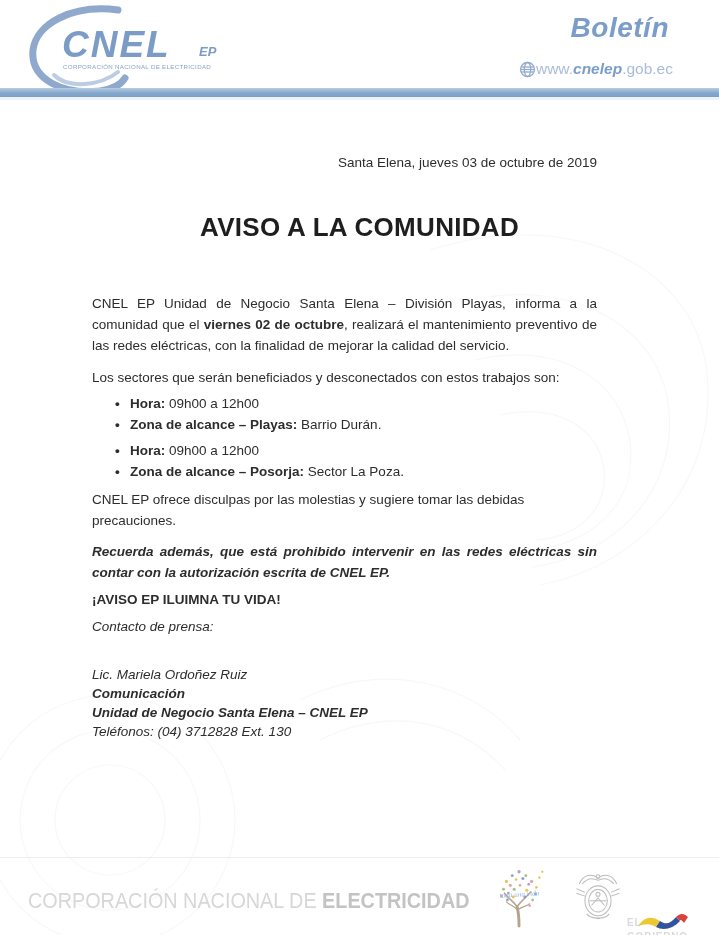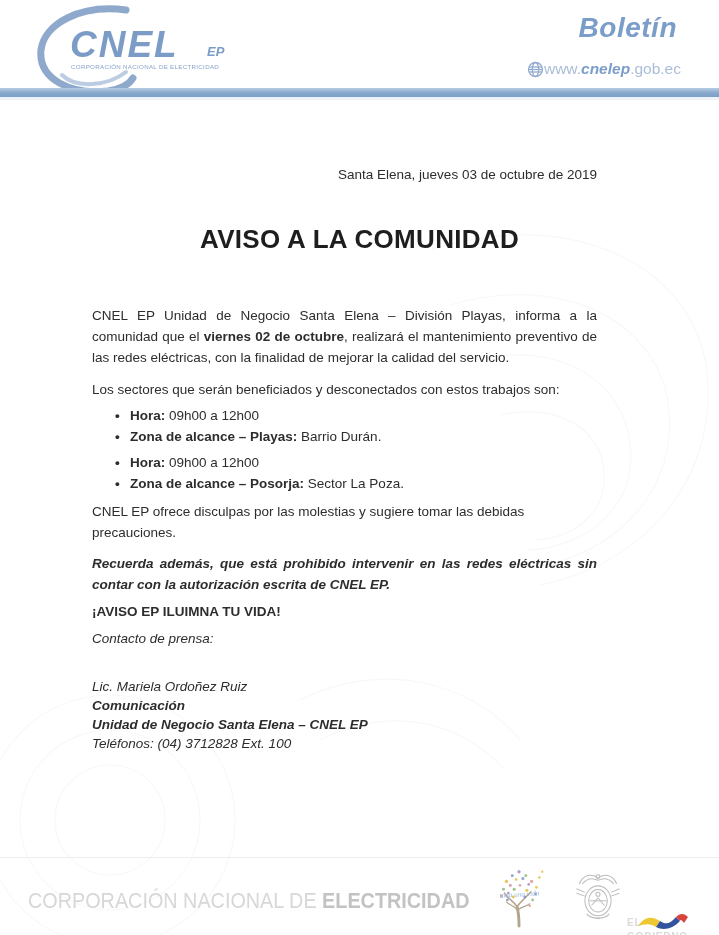--- a/index.html
+++ b/index.html
@@ -1,33 +1,33 @@
 <!DOCTYPE html>
 <html><head>
 <meta charset="utf-8">
 <style>
   html,body{margin:0;padding:0;background:#ffffff;}
   .page{position:relative;width:719px;height:935px;background:#ffffff;overflow:hidden;
         font-family:"Liberation Sans",sans-serif;color:#2d2d2d;}
   
   .watermark{position:absolute;left:0;top:0;pointer-events:none;}
   
-  .header{position:absolute;left:8px;top:0;width:687px;height:88px;}
+  .header{position:absolute;left:0;top:0;width:687px;height:88px;}
   .logo{position:absolute;left:14px;top:2px;width:240px;height:94px;}
   .boletin{position:absolute;right:18px;top:12px;font-size:28px;font-weight:bold;font-style:italic;
            color:#7b9dc9;letter-spacing:.5px;}
   .site-line{position:absolute;right:14px;top:60px;display:flex;align-items:center;
              font-size:15.5px;color:#a9bcd6;}
   .site-line .url-www,.site-line .url-domain{color:#aabdd7;}
   .site-line .url-brand{font-weight:bold;font-style:italic;color:#7b9dc9;}
   .header-bar{position:absolute;left:0;top:88px;width:719px;height:9px;
               background:linear-gradient(#b6cce2,#87a8cc 55%,#7ba0c8);}
   .header-bar::after{content:"";display:block;position:relative;top:9px;height:3px;background:#eef3f9;}
   
-  .content{position:absolute;left:92px;top:164px;width:505px;font-size:13.5px;line-height:21px;}
+  .content{position:absolute;left:92px;top:152px;width:505px;font-size:13.5px;line-height:21px;}
   .content p,.content h1,.content ul{margin:0;padding:0;}
   .dateline{text-align:right;padding-top:7px;}
   .title{margin-top:42px !important;margin-left:-92px !important;width:719px;padding-left:22px;
          text-align:center;font-size:26px;line-height:24px;font-weight:bold;color:#1e1e1e;letter-spacing:.3px;}
   .p1{margin-top:54px !important;}
   .p2{margin-top:11px !important;}
   .justify{text-align:justify;}
   .bullets{list-style:none;margin-top:5px !important;}
   .bullets li{position:relative;padding-left:38px;}
   .bullets li::before{content:"•";position:absolute;left:23px;top:0;font-weight:bold;}
@@ -123,21 +123,21 @@
     <p class="p4 justify">Recuerda además, que está prohibido intervenir en las redes eléctricas sin contar con la autorización escrita de CNEL EP.</p>
 
     <p class="p5">¡AVISO EP ILUIMNA TU VIDA!</p>
 
     <p class="p6">Contacto de prensa:</p>
 
     <div class="contact">
       <p>Lic. Mariela Ordoñez Ruiz</p>
       <p class="bi">Comunicación</p>
       <p class="bi">Unidad de Negocio Santa Elena – CNEL EP</p>
-      <p>Teléfonos: (04) 3712828 Ext. 100</p>
+      <p>Teléfonos: (04) 3712828 Ext. 130</p>
     </div>
   </main>
 
   <footer class="footer">
 
     <div class="footer-brand"><span class="fb-light">CORPORACIÓN NACIONAL DE </span><span class="fb-bold">ELECTRICIDAD</span></div>
 
     <svg class="tree-logo" width="56" height="64" viewBox="0 0 56 66">
       <g stroke="#b3a48e" fill="none" stroke-linecap="round">
         <path d="M27,64 C27,53 26,48 25,44" stroke-width="3"></path>

